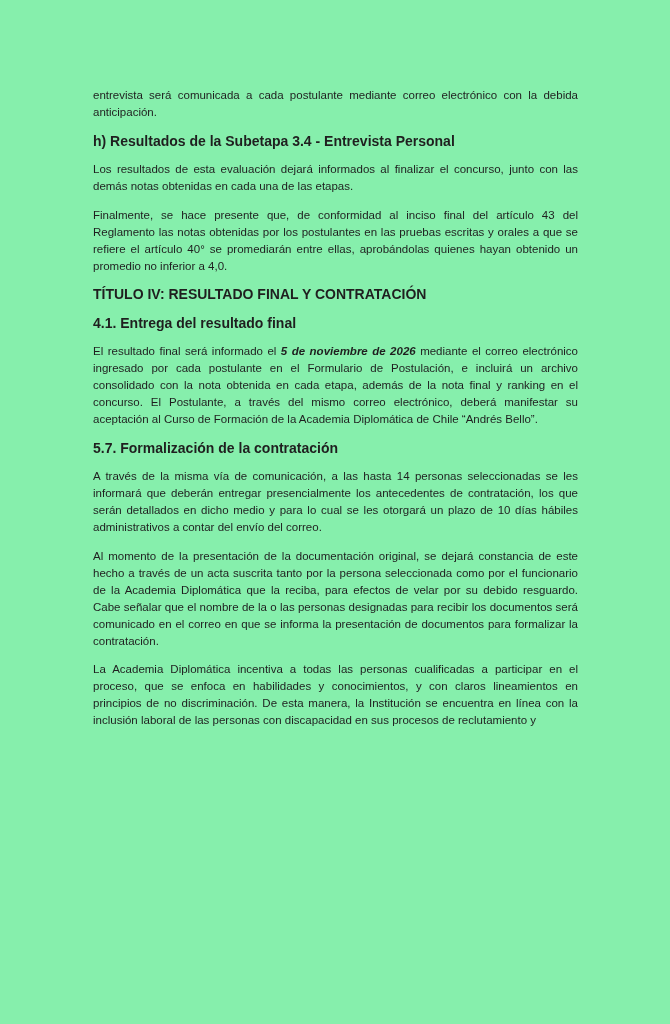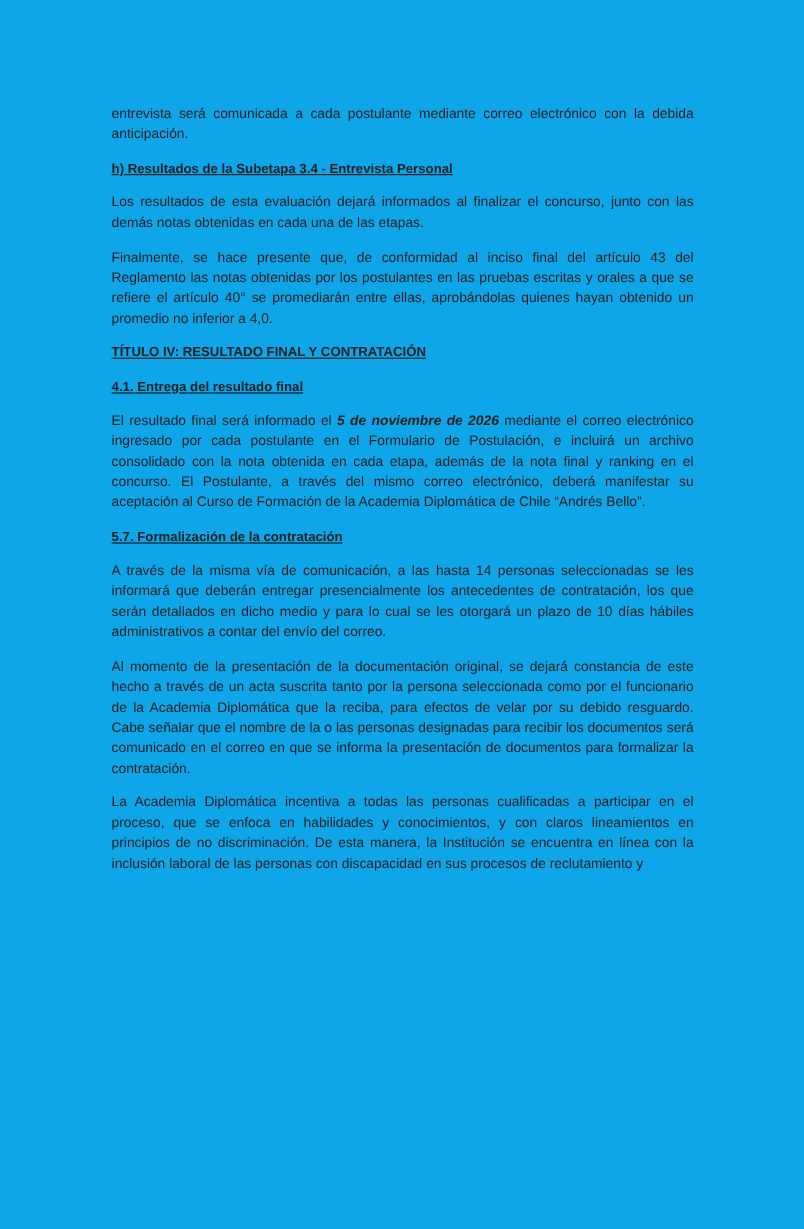--- a/index.html
+++ b/index.html
@@ -5,39 +5,38 @@
   html, body {
     margin: 0;
     padding: 0;
     background: #ffffff;
   }
   .doc-page {
     position: relative;
     width: 670px;
     height: 1024px;
     box-sizing: border-box;
-    background: #0ea5e9;
+    background: #86efac;
     padding: 87px 92px 40px 93px;
     font-family: "Liberation Sans", sans-serif;
     font-size: 11.5px;
     line-height: 17px;
     color: #1f1f1f;
     overflow: hidden;
   }
   .doc-page p {
     margin: 0 0 11.5px 0;
     text-align: justify;
     text-justify: inter-word;
   }
   .doc-page .doc-heading {
     margin: 0 0 11.5px 0;
-    font-size: 11px;
+    font-size: 14px;
     font-weight: bold;
     text-align: left;
-    text-decoration: underline;
   }
   .bold { font-weight: bold; font-style: italic; }
 </style>
 </head>
 <body>
 
 <div class="doc-page">
 
   <p>entrevista será comunicada a cada postulante mediante correo electrónico con la debida anticipación.</p>
 

